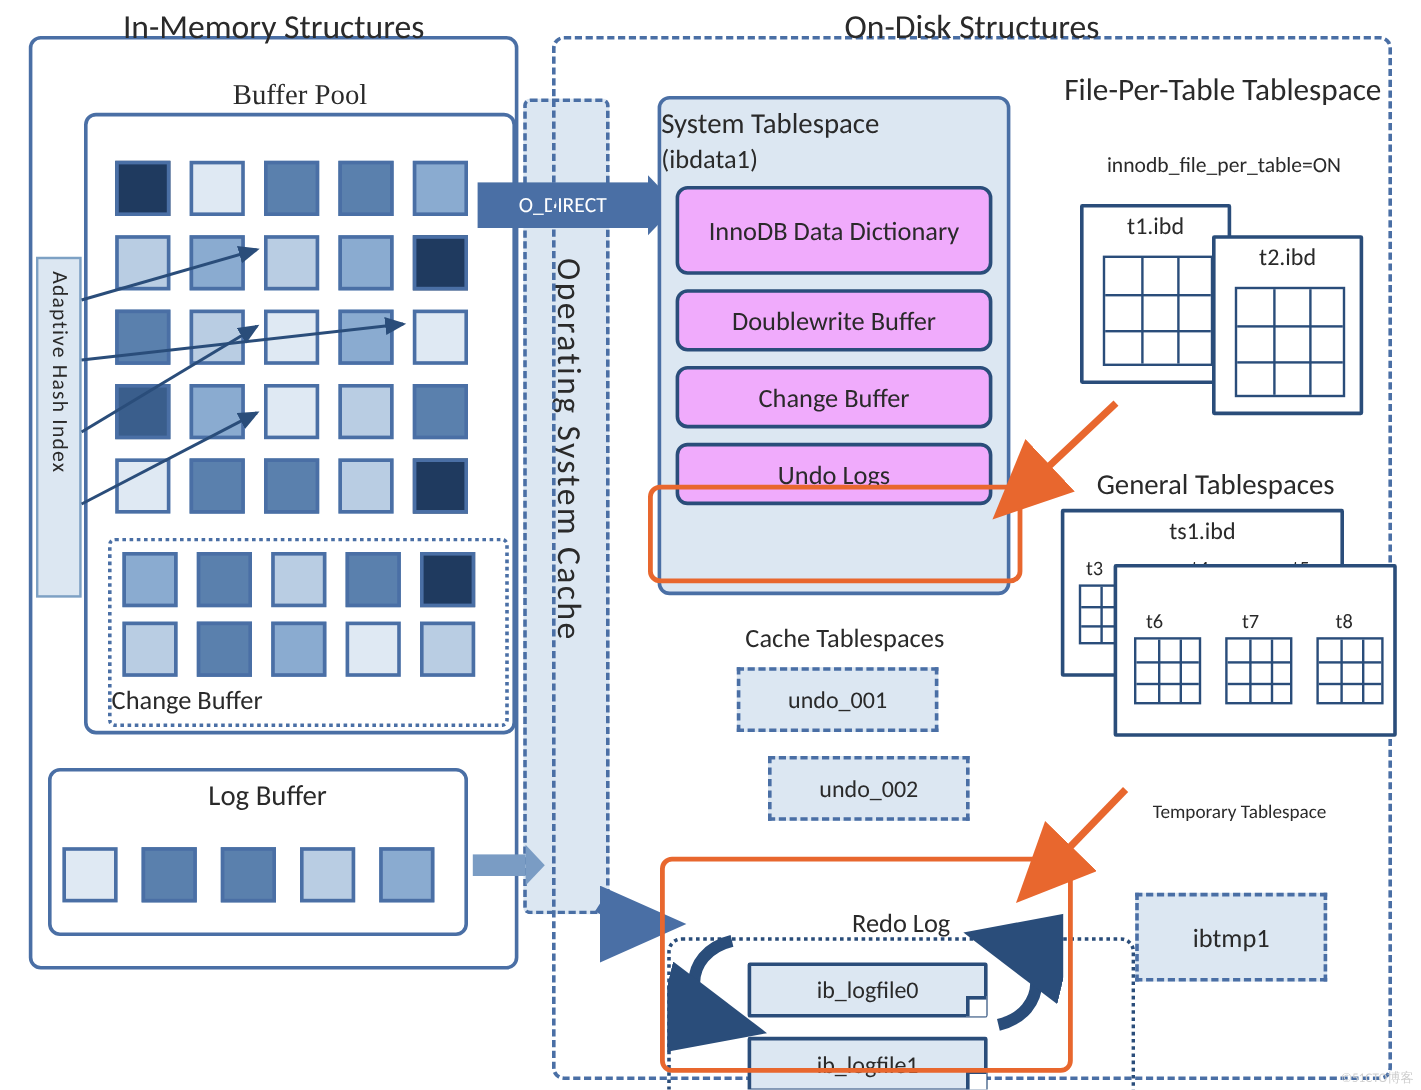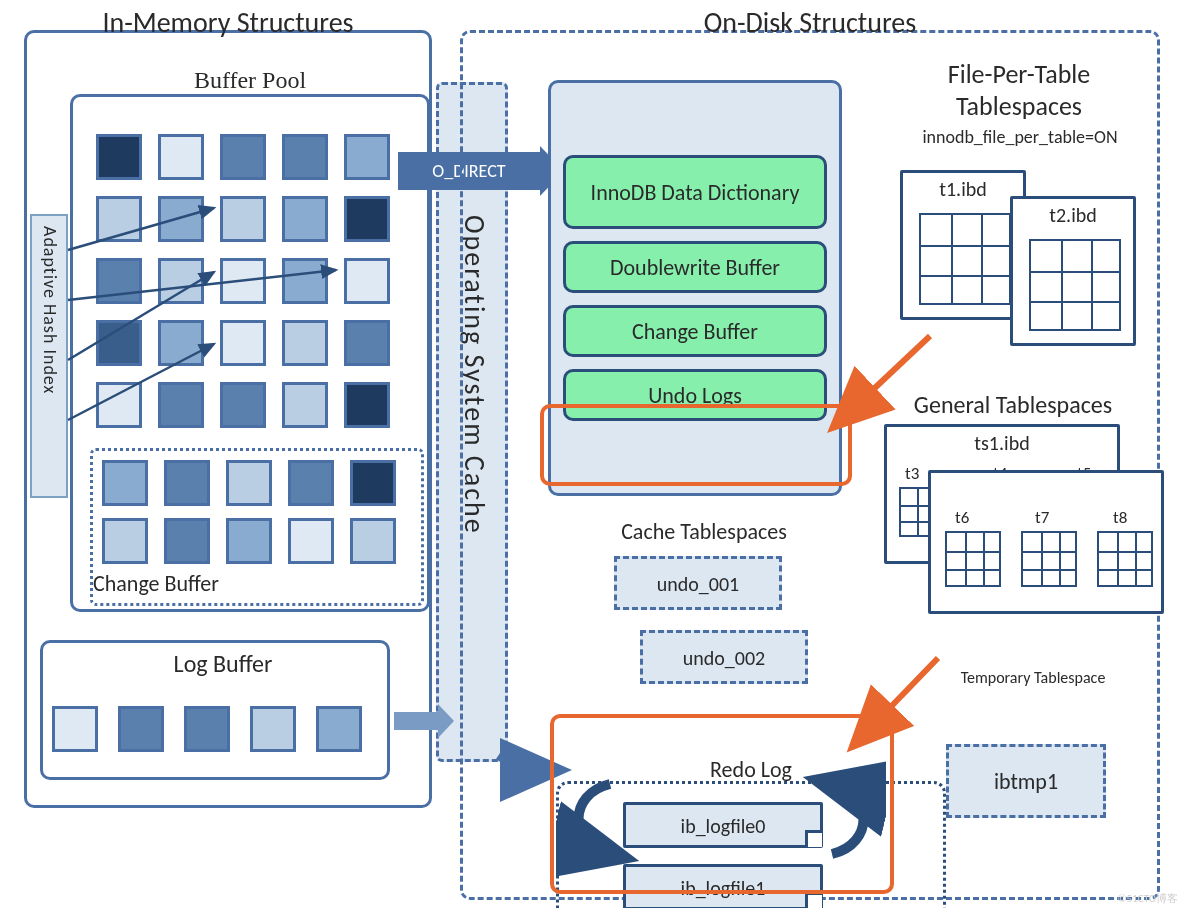--- a/index.html
+++ b/index.html
@@ -54,21 +54,21 @@
   .small-arrow::after { content:""; position:absolute; right:-16px; top:-8px; border-left: 16px solid #7a9cc4; border-top: 17px solid transparent; border-bottom: 17px solid transparent; }
 
   
   .ondisk-outer { left: 460px; top: 30px; width: 700px; height: 870px; border-radius: 10px; }
   .ondisk-title { position:absolute; top:-28px; left: 0; right:0; }
 
   
   .systs { left: 548px; top: 80px; width: 294px; height: 416px; background:#dce7f2; border-radius: 10px; }
   .systs-title { position:absolute; top: 6px; left:0; right:0; font-size: 24px; }
   .systs-sub { position:absolute; top: 36px; left:0; right:0; font-size: 22px; }
-  .sys-item { position:absolute; left: 12px; right: 12px; height: 66px; background:#86efac; border:3px solid #2a4d7a; border-radius: 10px; text-align:center; font-size: 22px; display:flex; align-items:center; justify-content:center; }
+  .sys-item { position:absolute; left: 12px; right: 12px; height: 66px; background:#f0abfc; border:3px solid #2a4d7a; border-radius: 10px; text-align:center; font-size: 22px; display:flex; align-items:center; justify-content:center; }
   .highlight-box { position:absolute; border: 4px solid #e8672e; border-radius: 10px; }
 
   
   .fpt-title { left: 884px; top: 58px; width: 270px; font-size: 26px; text-align:center; position:absolute; }
   .fpt-sub  { left: 870px; top: 126px; width: 300px; position:absolute; font-size: 18px; text-align:center; }
   .ibd-box { position:absolute; border: 3px solid #2a4d7a; background:#fff; border-radius:2px; }
   .ibd-label { position:absolute; top: 4px; left:0; right:0; text-align:center; font-size: 20px; }
   .mini-grid { position:absolute; border: 2px solid #2a4d7a; }
   .mini-grid::before, .mini-grid::after, .mini-grid .v1, .mini-grid .v2, .mini-grid .h1, .mini-grid .h2 { content:""; position:absolute; background:#2a4d7a; }
   .mini-grid .v1, .mini-grid .v2 { top:0; bottom:0; width:2px; }
@@ -197,37 +197,39 @@
       </marker>
     </defs>
   <path d="M 498 756 Q 520 770 556 770" stroke="#4a6fa5" stroke-width="8" fill="none" marker-end="url(#m2)"></path>
 </svg>
 
 <div class="container dashed-border ondisk-outer">
   <div class="title ondisk-title">On-Disk Structures</div>
 </div>
 
 <div class="container solid-border systs">
+  <div class="systs-title">System Tablespace</div>
+  <div class="systs-sub">(ibdata1)</div>
   <div class="sys-item" style="top:72px; height:74px">
       <span>InnoDB Data Dictionary</span>
     </div>
   <div class="sys-item" style="top:158px; height:52px">
       <span>Doublewrite Buffer</span>
     </div>
   <div class="sys-item" style="top:222px; height:52px">
       <span>Change Buffer</span>
     </div>
   <div class="sys-item" style="top:286px; height:52px">
       <span>Undo Logs</span>
     </div>
 </div>
 
 <div class="highlight-box container" style="left:540px; top:404px; width:312px; height:82px"></div>
 
-<div class="fpt-title">File-Per-Table Tablespaces</div>
+<div class="fpt-title">File-Per-Table Tablespace</div>
 <div class="fpt-sub">innodb_file_per_table=ON</div>
 <div class="ibd-box" style="left:900px; top:170px; width:126px; height:150px">
   <div class="ibd-label">t1.ibd</div>
   <div class="mini-grid" style="left:16px; top:40px; width:92px; height:92px">
     <span class="v1" style="left:30px"></span>
       <span class="v2" style="left:60px"></span>
     <span class="h1" style="top:30px"></span>
       <span class="h2" style="top:60px"></span>
   </div>
 </div>

